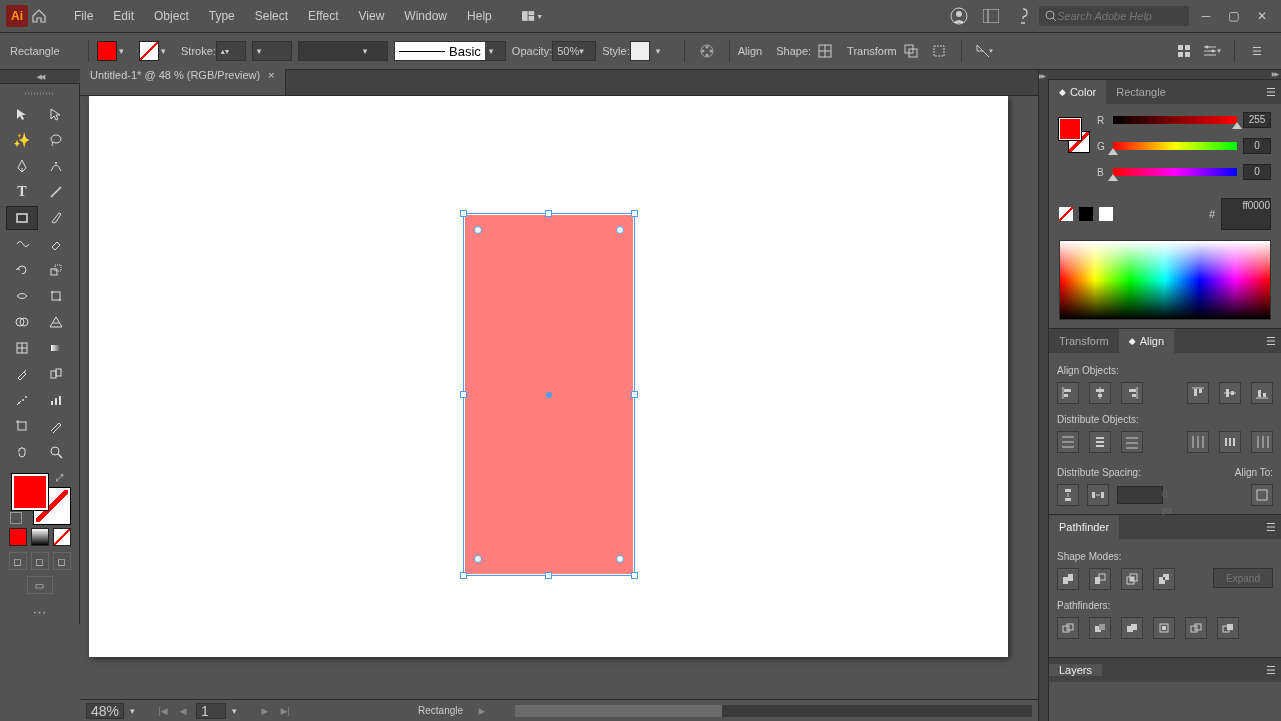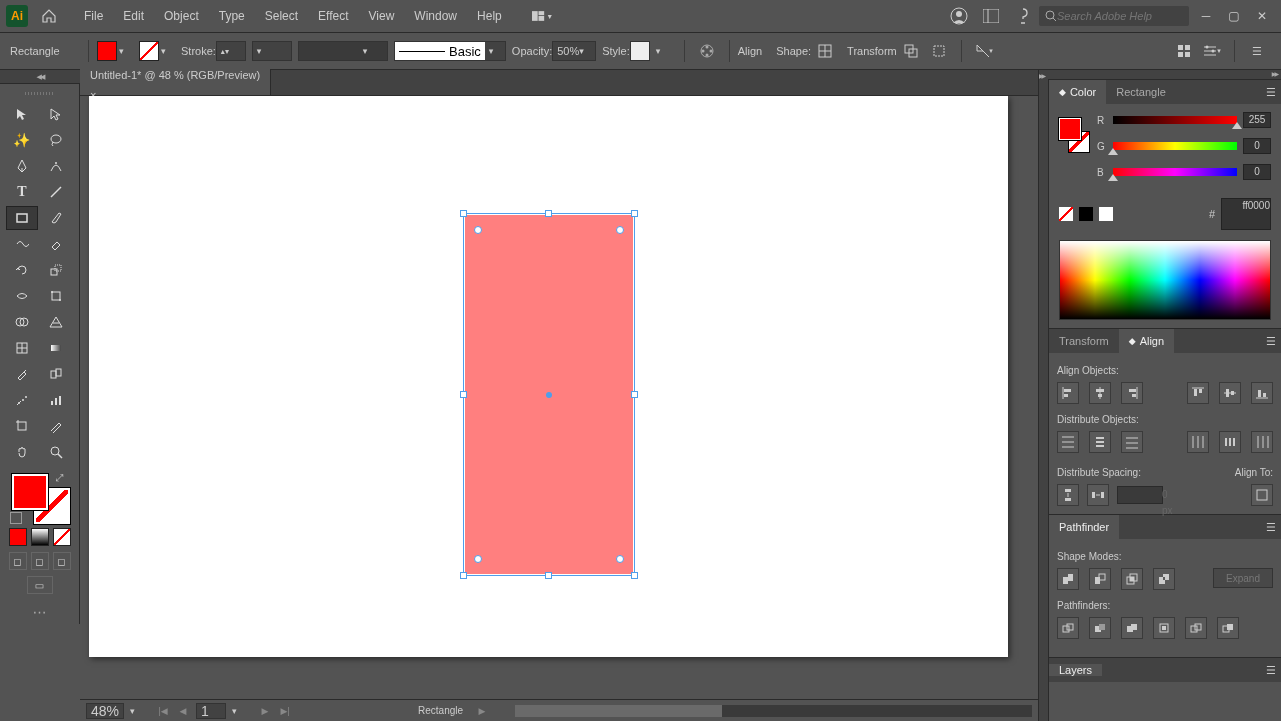--- a/index.html
+++ b/index.html
@@ -1,20 +1,20 @@
 <!DOCTYPE html>
 <html><head>
 <meta charset="utf-8">
 <style>
 * { margin: 0; padding: 0; box-sizing: border-box; font-family: "Segoe UI", Tahoma, sans-serif; }
 body { background: #535353; width: 1281px; height: 721px; overflow: hidden; color: #ccc; font-size: 11px; user-select: none; }
 
 
 .menubar { height: 33px; background: #535353; display: flex; align-items: center; padding: 0 6px; border-bottom: 1px solid #2a2a2a; }
-.ai-logo { width: 22px; height: 22px; background: #14532d; color: #ff9a00; font-weight: bold; font-size: 12px; display: flex; align-items: center; justify-content: center; border-radius: 3px; margin-right: 10px; }
+.ai-logo { width: 22px; height: 22px; background: #7f1d1d; color: #ff9a00; font-weight: bold; font-size: 12px; display: flex; align-items: center; justify-content: center; border-radius: 3px; }
 .home-icon { width: 22px; height: 22px; margin-right: 14px; display:flex; align-items:center; justify-content:center;}
 .menu-item { padding: 6px 10px; font-size: 12px; cursor: pointer; }
 .menu-spacer { flex: 1; }
 .win-controls { display: flex; gap: 14px; padding-right: 6px; }
 .win-btn { width: 14px; height: 14px; display:flex; align-items:center; justify-content:center; cursor:pointer; font-size:12px;}
 .search-box { display:flex; align-items:center; background:#424242; height:20px; padding:0 6px; width:150px; border-radius:2px; margin-right:10px;}
 .search-box input { background:transparent; border:none; color:#aaa; font-size:11px; width:120px; outline:none; font-style:italic;}
 .topbar-icon { width:20px; height:20px; margin:0 6px; display:flex; align-items:center; justify-content:center; cursor:pointer;}
 
 
@@ -54,21 +54,21 @@
 .mini-swatches { display:flex; gap:4px; justify-content:center; margin-top:2px;}
 .mini-sw { width:18px; height:18px; border:1px solid #222; cursor:pointer;}
 .mini-sw.r{background:#ff0000;} .mini-sw.g{background:linear-gradient(#fff,#000);}
 .mini-sw.n{background:linear-gradient(to top left,#fff 0%,#fff 44%,#ff0000 44%,#ff0000 56%,#fff 56%);}
 .drawmode-row,.screenmode-row{display:flex; gap:4px; justify-content:center; margin-top:6px;}
 .dm{width:18px;height:18px;border:1px solid #666;cursor:pointer;display:flex;align-items:center;justify-content:center;font-size:10px;}
 .more-dots{text-align:center; margin-top:10px; font-size:14px; color:#aaa; cursor:pointer;}
 
 
 .doc-tabbar { position:absolute; left:80px; right:243px; top:70px; height:26px; background:#424242; display:flex; align-items:flex-end; border-bottom:1px solid #2a2a2a;}
-.doc-tab { height:26px; background:#535353; padding:0 10px; display:flex; align-items:flex-start; gap:8px; border-right:1px solid #2a2a2a; cursor:pointer;flex-direction:column;}
+.doc-tab { height:26px; background:#535353; padding:0 10px; display:flex; align-items:flex-start; gap:8px; border-right:1px solid #2a2a2a; cursor:pointer;}
 .doc-tab.active{background:#535353;}
 .doc-tab .x { cursor:pointer; font-size:11px;}
 
 
 .canvas-area { position:absolute; left:80px; right:243px; top:96px; bottom:22px; background:#535353; overflow:hidden;}
 .artboard { position:absolute; left:9px; top:0; width:919px; height:561px; background:#fff; box-shadow:2px 2px 6px rgba(0,0,0,0.5);}
 .shape-rect { position:absolute; left:376px; top:119px; width:168px; height:359px; background:rgba(255,0,0,0.5);}
 .sel-box { position:absolute; left:374px; top:117px; width:172px; height:363px; border:1px solid #4f9eea; pointer-events:none;}
 .handle { position:absolute; width:7px; height:7px; background:#fff; border:1px solid #4f9eea;}
 .handle.tl{left:-4px;top:-4px;} .handle.tm{left:calc(50% - 4px);top:-4px;} .handle.tr{right:-4px;top:-4px;}

